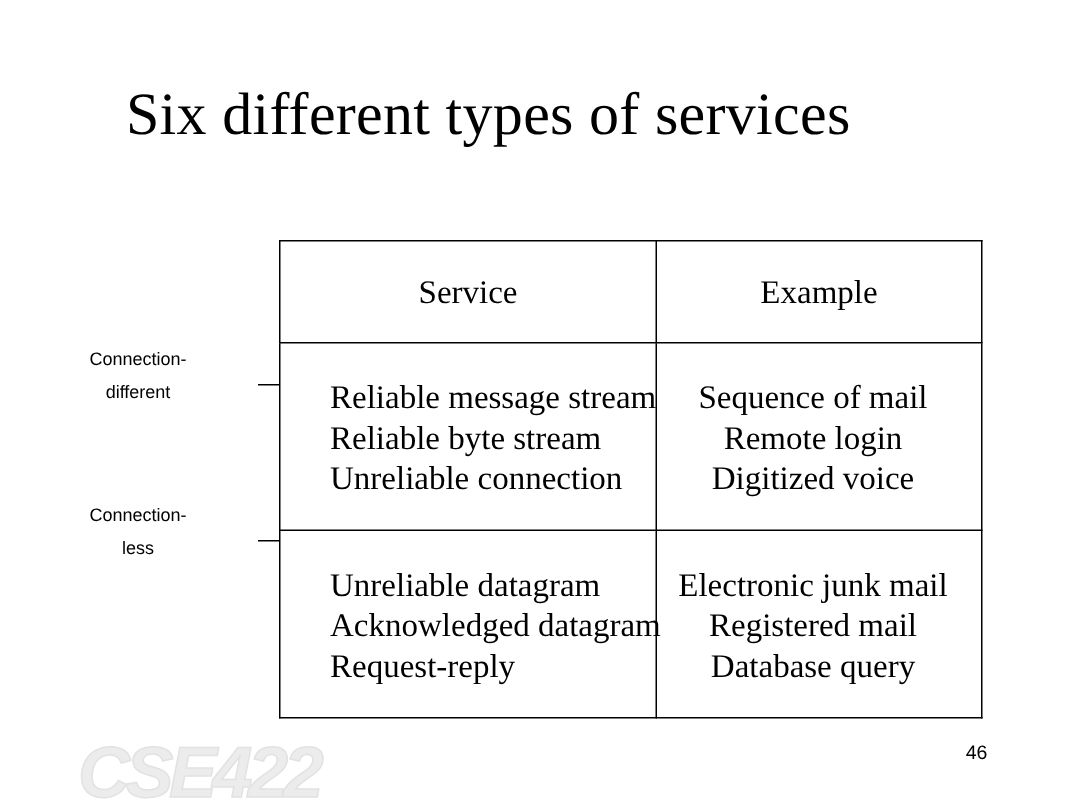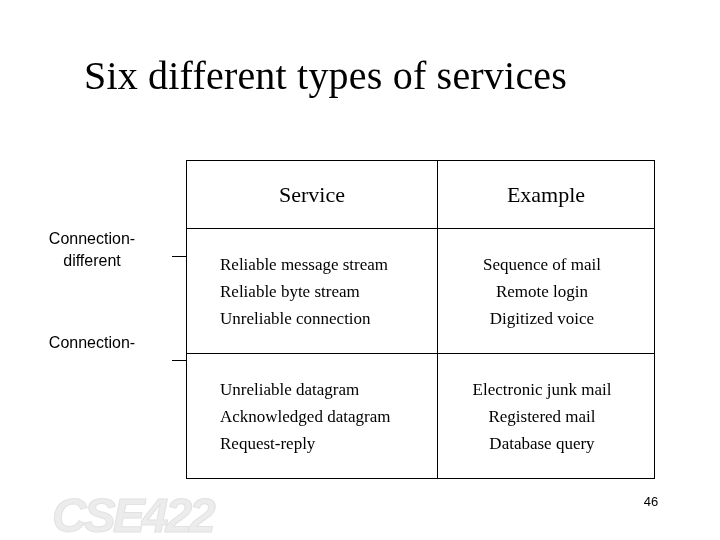--- a/index.html
+++ b/index.html
@@ -53,38 +53,38 @@
 
   .hdr-cell {
     height: 43px;
     text-align: center;
     font-size: 22px;
     line-height: 26px;
   }
 
   .body-cell {
     height: 100px;
-    font-size: 17px;
+    font-size: 22px;
     line-height: 27px;
   }
   .body-cell .cell-lines {
     padding: 3px 0 2px 0;
   }
   .cell-left  { text-align: left; }
   .cell-left .cell-lines { padding-left: 21px; }
   .cell-center { text-align: center; }
   .cell-center .cell-lines { padding-right: 8px; }
 
   .line { white-space: nowrap; }
 
   
   .cat-label {
     position: absolute;
     font-family: "Liberation Sans", "DejaVu Sans", sans-serif;
-    font-size: 16px;
+    font-size: 12px;
     line-height: 22px;
     text-align: center;
     color: #000000;
     width: 140px;
   }
   #cat-connection-oriented { left: 22px; top: 228px; }
   #cat-connectionless      { left: 22px; top: 332px; }
 
   .cat-tick {
     position: absolute;
@@ -179,18 +179,19 @@
 </table>
 
 <div class="cat-label" id="cat-connection-oriented">
   <div>Connection-</div>
   <div>different</div>
 </div>
 <div class="cat-tick" id="tick-connection-oriented"></div>
 
 <div class="cat-label" id="cat-connectionless">
   <div>Connection-</div>
+  <div>less</div>
 </div>
 <div class="cat-tick" id="tick-connectionless"></div>
 
 <div id="page-number">46</div>
 
 <div id="course-watermark">CSE422</div>
 
 </body></html>

